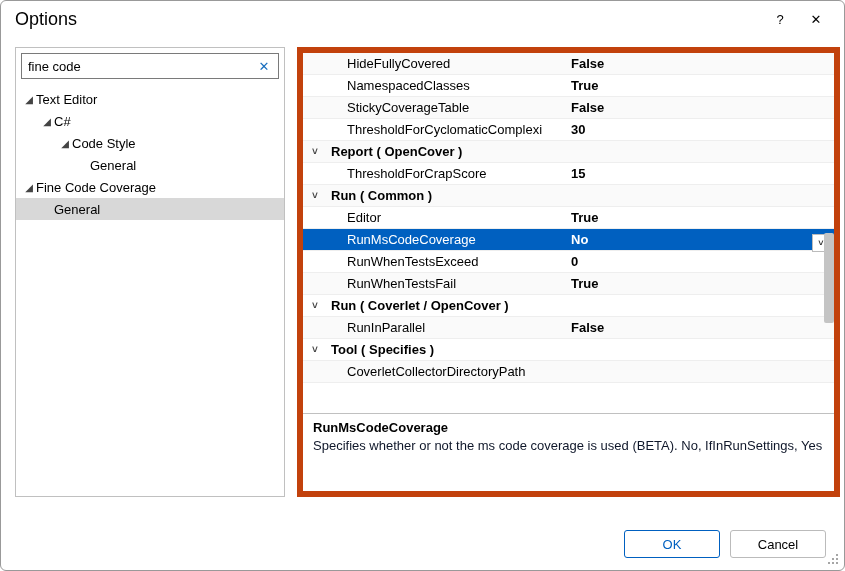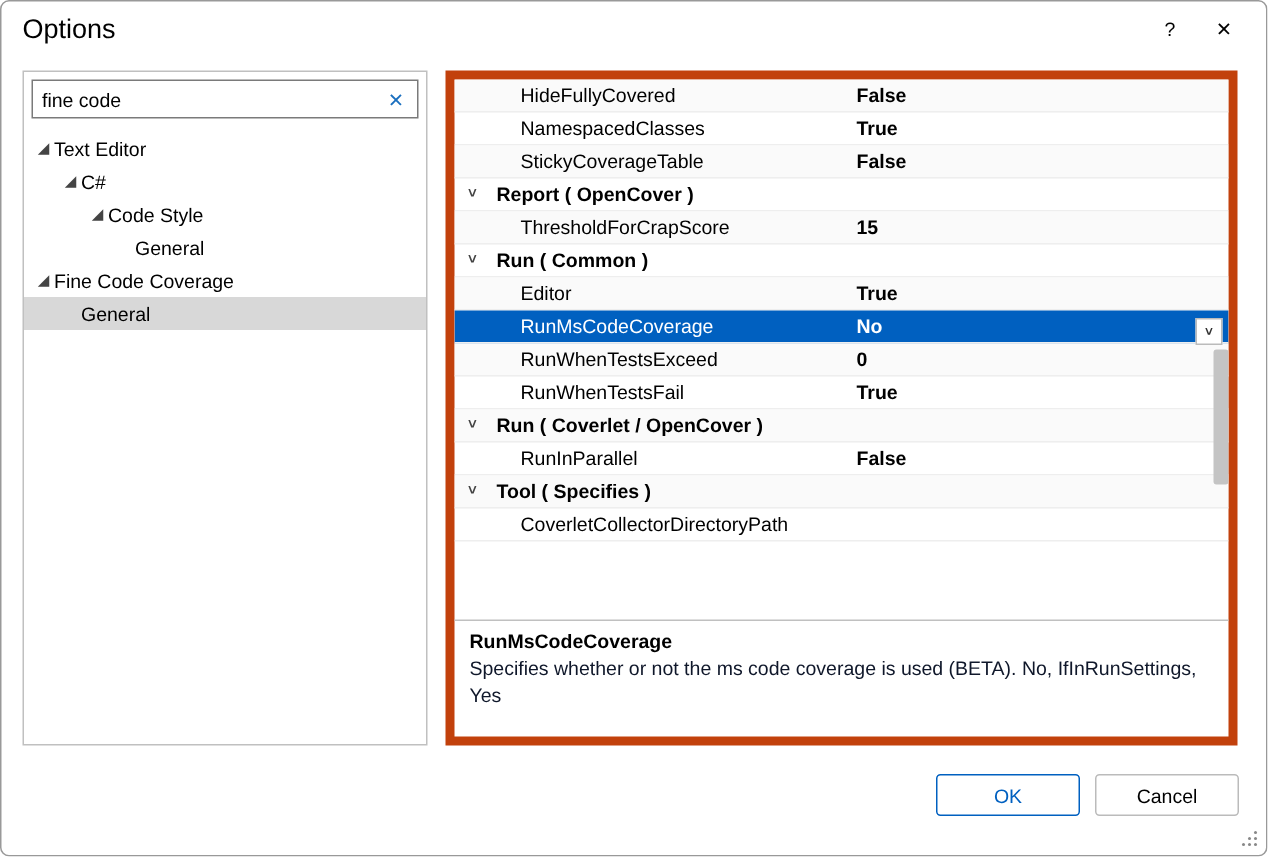--- a/index.html
+++ b/index.html
@@ -1,21 +1,21 @@
 <!DOCTYPE html>
 <html><head>
   <meta charset="utf-8">
   <style>
     * { box-sizing: border-box; margin: 0; padding: 0; font-family: 'Segoe UI', Tahoma, sans-serif; font-size: 13px; }
     body { background: #fff; width: 845px; height: 571px; overflow: hidden; position: relative; }
     .dialog { width: 845px; height: 571px; border: 1px solid #999; border-radius: 6px; position: relative; background: #fff; }
     .titlebar { height: 36px; display: flex; align-items: center; padding: 0 10px 0 14px; }
     .titlebar .title { flex: 1; font-size: 18px; }
     .titlebar .tb-btn { width: 36px; height: 28px; display: flex; align-items: center; justify-content: center; cursor: pointer; }
-    .body { display: flex; padding: 10px 19px 0 14px; gap: 12px; height: 460px; }
+    .body { display: flex; padding: 10px 4px 0 14px; gap: 12px; height: 460px; }
     .leftpane { width: 270px; border: 1px solid #c0c0c0; display: flex; flex-direction: column; }
     .search-wrap { padding: 5px; }
     .search { position: relative; border: 1px solid #7a7a7a; height: 26px; display: flex; align-items: center; padding: 0 6px; }
     .search input { border: none; outline: none; flex: 1; height: 22px; background: transparent; }
     .search .clear { width: 16px; color: #1a6fbf; cursor: pointer; display:flex; align-items:center; justify-content:center; }
     .tree { flex:1; overflow:auto; padding: 4px 0; }
     .tree-row { height: 22px; display:flex; align-items:center; cursor:pointer; white-space:nowrap; }
     .tree-row.selected { background:#d8d8d8; }
     .tri { width:14px; display:inline-flex; justify-content:center; font-size:10px; color:#444; }
     .lbl { }
@@ -30,21 +30,21 @@
     .cell-expander { width:24px; text-align:center; font-size:10px; color:#444; }
     .grid-row.selected .cell-expander { color:#fff; }
     .cell-name { width:240px; padding-left:4px; overflow:hidden; text-overflow:clip; white-space:nowrap; }
     .cell-name.indent1 { padding-left:20px; }
     .cell-value { flex:1; font-weight:700; padding-left:4px; position:relative; }
     .grid-row .dd { position:absolute; right:4px; top:2px; width:18px; height:18px; border:1px solid #bbb; display:flex; align-items:center; justify-content:center; font-size:9px; background:#fff; color:#333; }
     .scrollbar-stub { position:absolute; right:0; top:180px; width:10px; height:90px; background:#c4c4c4; border-radius:2px; }
     .desc-pane { height:78px; border-top:1px solid #c0c0c0; padding:6px 10px; }
     .desc-title { font-weight:700; margin-bottom:2px; }
     .desc-text { color:#0f172a; line-height:1.35; }
-    .footer { position:absolute; bottom:26px; right:18px; display:flex; gap:10px; }
+    .footer { position:absolute; bottom:12px; right:18px; display:flex; gap:10px; }
     .btn { width:96px; height:28px; border:1px solid #bbb; background:#fff; border-radius:3px; cursor:pointer; }
     .btn.primary { border:1.5px solid #0060c0; color:#0060c0; }
     .resize-grip { position:absolute; right:4px; bottom:4px; width:14px; height:14px; }
   </style>
 </head>
 <body>
 
 <div class="dialog">
 
   <div class="titlebar">
@@ -110,20 +110,25 @@
             </div>
             <div class="grid-row">
               <div class="cell-expander"></div>
               <div class="cell-name indent1">NamespacedClasses</div>
               <div class="cell-value">True</div>
             </div>
             <div class="grid-row">
               <div class="cell-expander"></div>
               <div class="cell-name indent1">StickyCoverageTable</div>
               <div class="cell-value">False</div>
+            </div>
+            <div class="grid-row">
+              <div class="cell-expander"></div>
+              <div class="cell-name indent1">ThresholdForCyclomaticComplexi</div>
+              <div class="cell-value">30</div>
             </div>
             <div class="grid-row group">
               <div class="cell-expander">˅</div>
               <div class="cell-name">Report ( OpenCover )</div>
               <div class="cell-value"></div>
             </div>
             <div class="grid-row">
               <div class="cell-expander"></div>
               <div class="cell-name indent1">ThresholdForCrapScore</div>
               <div class="cell-value">15</div>

